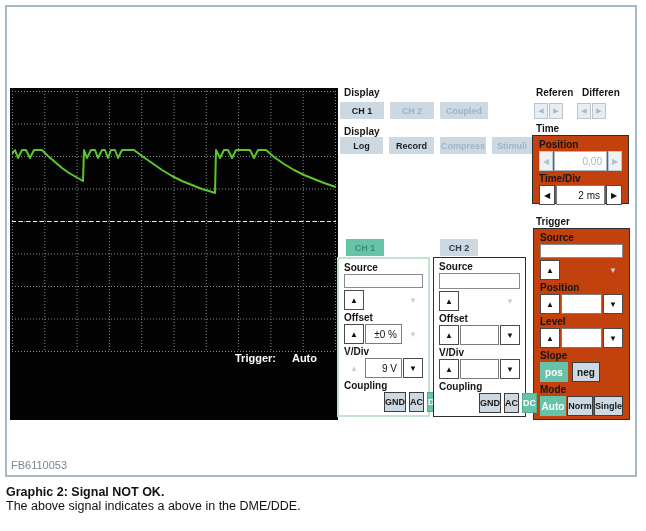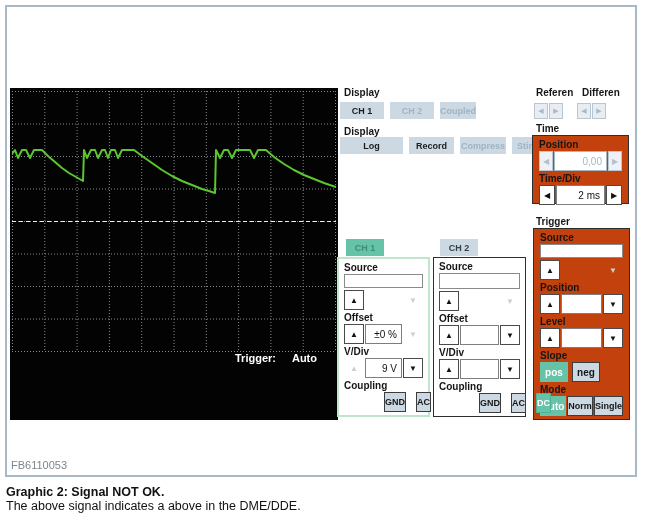--- a/index.html
+++ b/index.html
@@ -55,21 +55,21 @@
   .chhdr{position:absolute;width:38px;height:17px;display:flex;align-items:center;justify-content:center;font-size:9px;font-weight:bold;}
   .chhdr.ch1{background:var(--teal);color:#3f8c7c;}
   .chhdr.ch2{background:var(--panel-blue);color:#30404c;}
   .chpanel{position:absolute;width:93px;height:160px;background:#fff;display:flex;flex-direction:column;padding:3px 5px;}
   .chpanel.ch1{border:2px solid var(--ch1-border);}
   .chpanel.ch2{border:1px solid #2e2e2e;}
 
   .fbcode{position:absolute;left:4px;top:452px;font-size:11px;color:#7d868e;}
   .caption{position:absolute;left:6px;top:485px;font-size:12.5px;color:#111;}
   .caption .t{font-weight:bold;} .mt2{margin-top:2px;}
-  .gap1{gap:1px;} .gap3{gap:10px;padding-left:40px;} .gap4{gap:4px;}
+  .gap1{gap:1px;} .gap3{gap:3px;padding-left:40px;} .gap4{gap:4px;}
   .spread{justify-content:space-between;}
   .flex1{flex:1;}
 </style>
 </head>
 <body>
 
 <div class="frame">
 
   <div class="scope">
     <svg id="scope-svg" width="324" height="261">
@@ -101,26 +101,26 @@
     <div class="trig-status">
       <span>Trigger:</span>
       <span>Auto</span>
     </div>
   </div>
 
   <div class="lbl" style="left:337px;top:80px;">Display</div>
   <div class="btnrow" style="left:333px;top:95px;gap:6px;">
     <div class="flatbtn" style="width:44px;">CH 1</div>
     <div class="flatbtn dis" style="width:44px;">CH 2</div>
-    <div class="flatbtn dis" style="width:36px;">Coupled</div>
+    <div class="flatbtn dis" style="width:48px;">Coupled</div>
   </div>
 
   <div class="lbl" style="left:337px;top:119px;">Display</div>
   <div class="btnrow" style="left:333px;top:130px;gap:6px;">
-    <div class="flatbtn" style="width:63px;">Log</div>
+    <div class="flatbtn" style="width:43px;">Log</div>
     <div class="flatbtn" style="width:45px;">Record</div>
     <div class="flatbtn dis" style="width:46px;">Compress</div>
     <div class="flatbtn dis" style="width:40px;">Stimuli</div>
   </div>
 
   <div class="lbl" style="left:529px;top:80px;">Referen</div>
   <div class="lbl" style="left:575px;top:80px;">Differen</div>
   <div class="btnrow" style="left:527px;top:96px;gap:1px;">
     <div class="minibtn">
         <span>◀</span>

